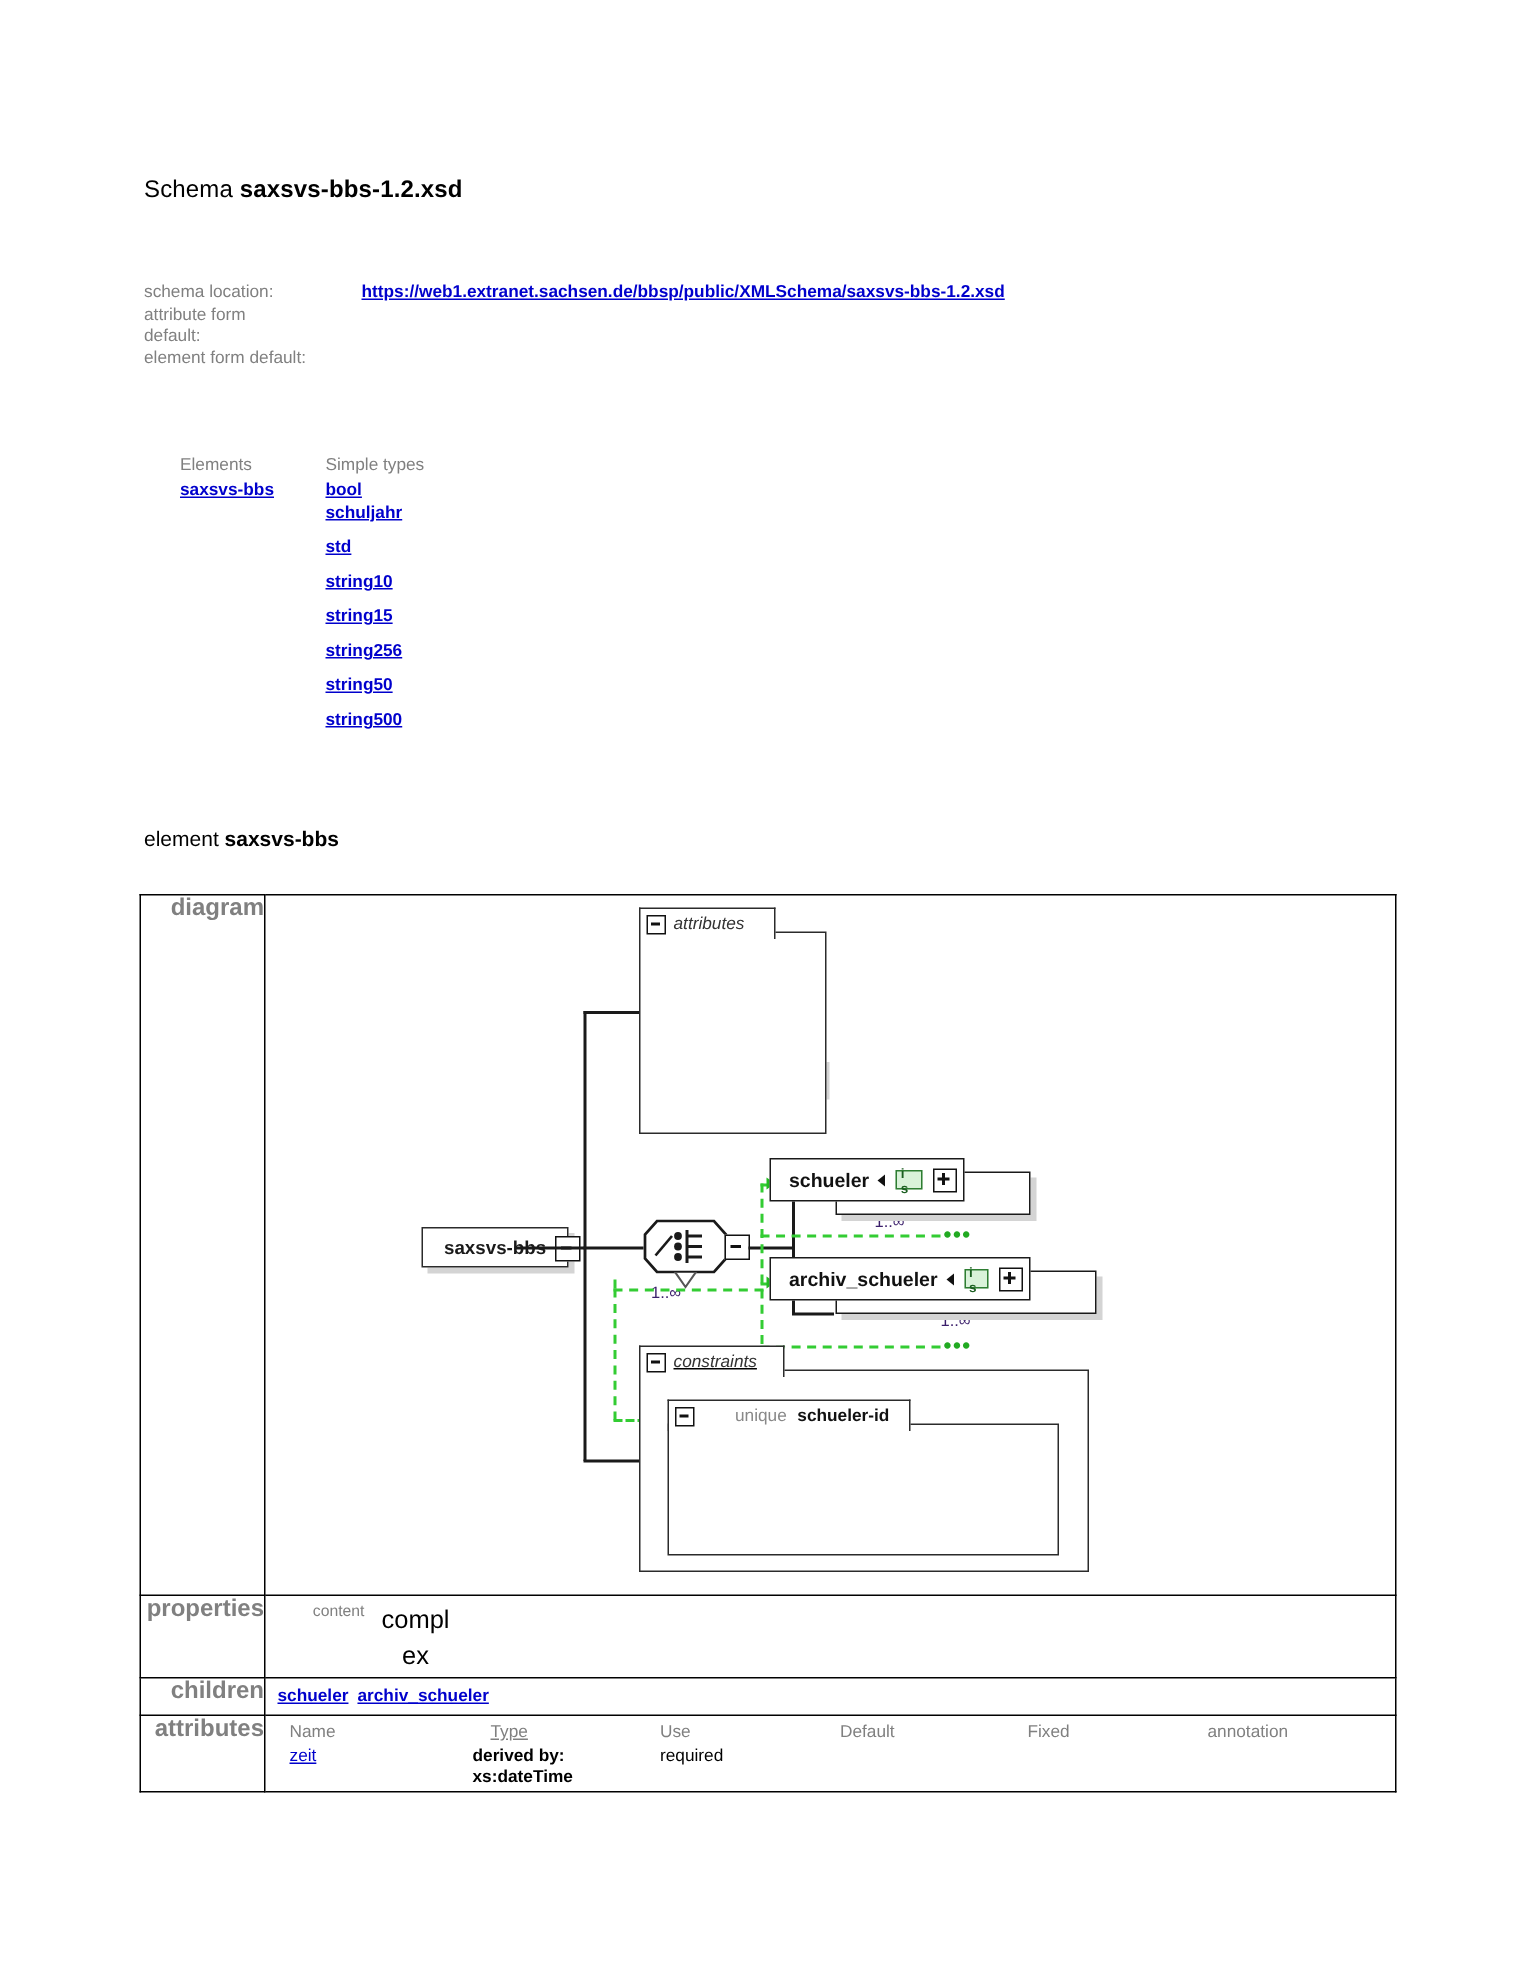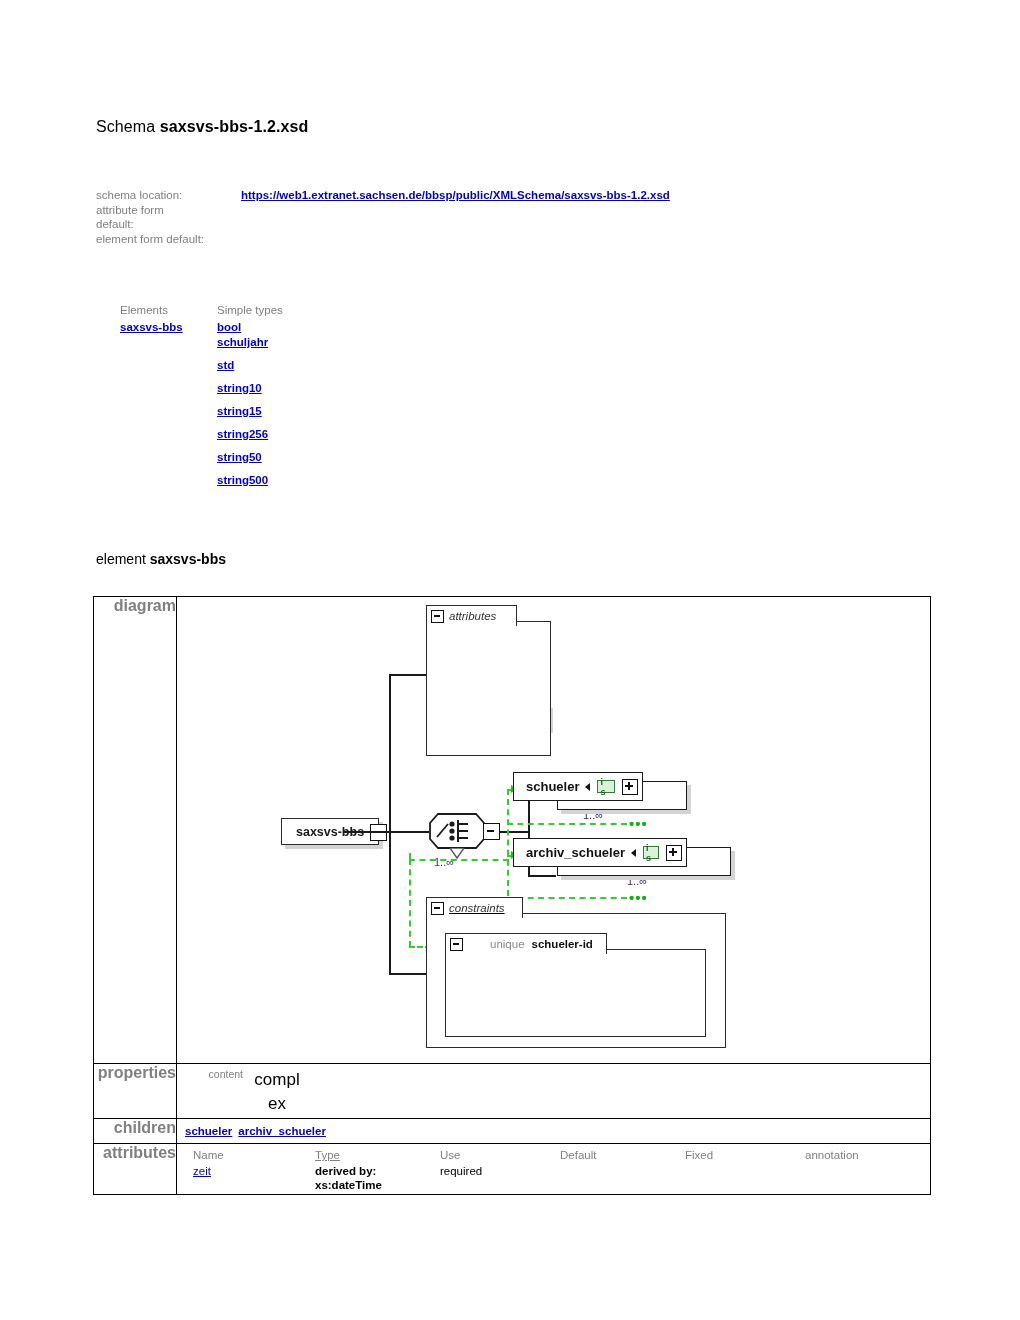--- a/index.html
+++ b/index.html
@@ -445,21 +445,21 @@
         </div>
       </td>
     </tr>
 
     <tr>
       <td class="rowlabel">attributes</td>
       <td>
         <div class="attrs-inner">
 
           <span class="at-cell at-head" style="left:16px; top:5px;">Name</span>
-          <span class="at-cell at-head" style="left:138px; top:5px;text-decoration:underline;">Type</span>
+          <span class="at-cell at-head" style="left:150px; top:5px;text-decoration:underline;">Type</span>
           <span class="at-cell at-head" style="left:263px; top:5px;">Use</span>
           <span class="at-cell at-head" style="left:383px; top:5px;">Default</span>
           <span class="at-cell at-head" style="left:508px; top:5px;">Fixed</span>
           <span class="at-cell at-head" style="left:628px; top:5px;">annotation</span>
 
           <a class="at-cell at-link" href="#" style="left:16px; top:21px;">zeit</a>
           <span class="at-cell at-bold" style="left:138px; top:21px;">derived by:</span>
           <span class="at-cell at-bold" style="left:138px; top:35px;">xs:dateTime</span>
           <span class="at-cell at-plain" style="left:263px; top:21px;">required</span>
           <span class="at-cell at-plain" style="left:383px; top:21px;"></span>

